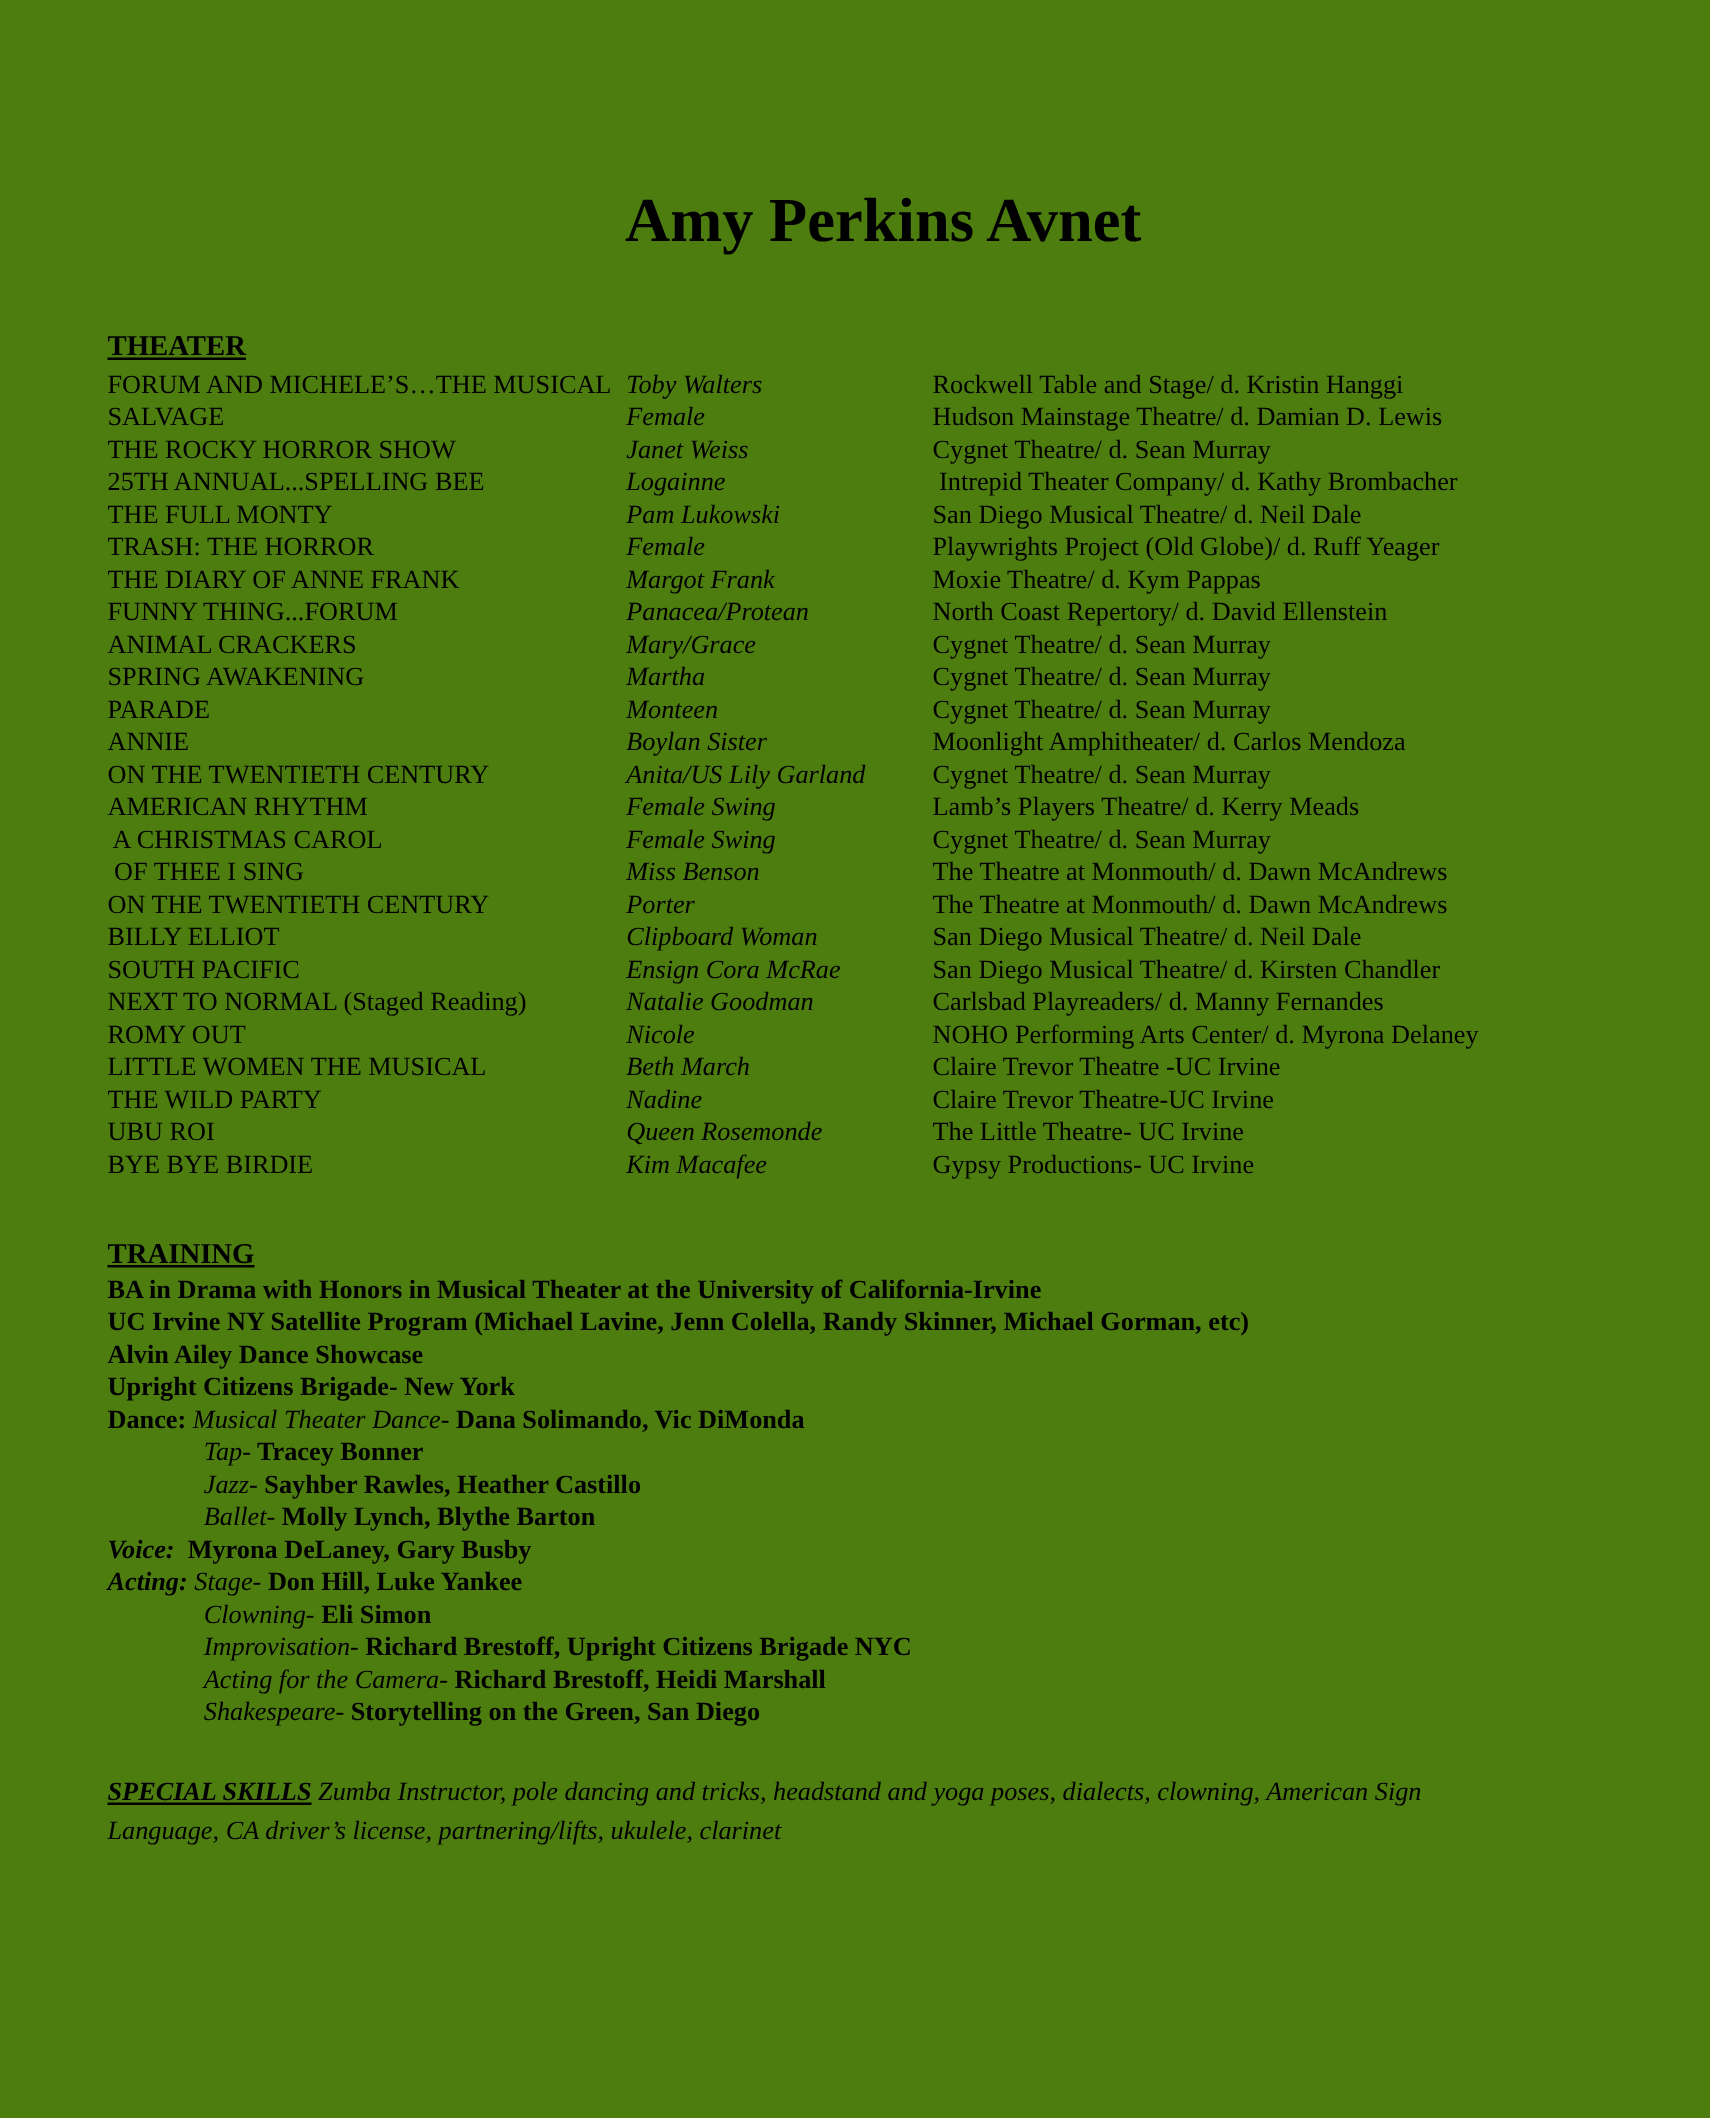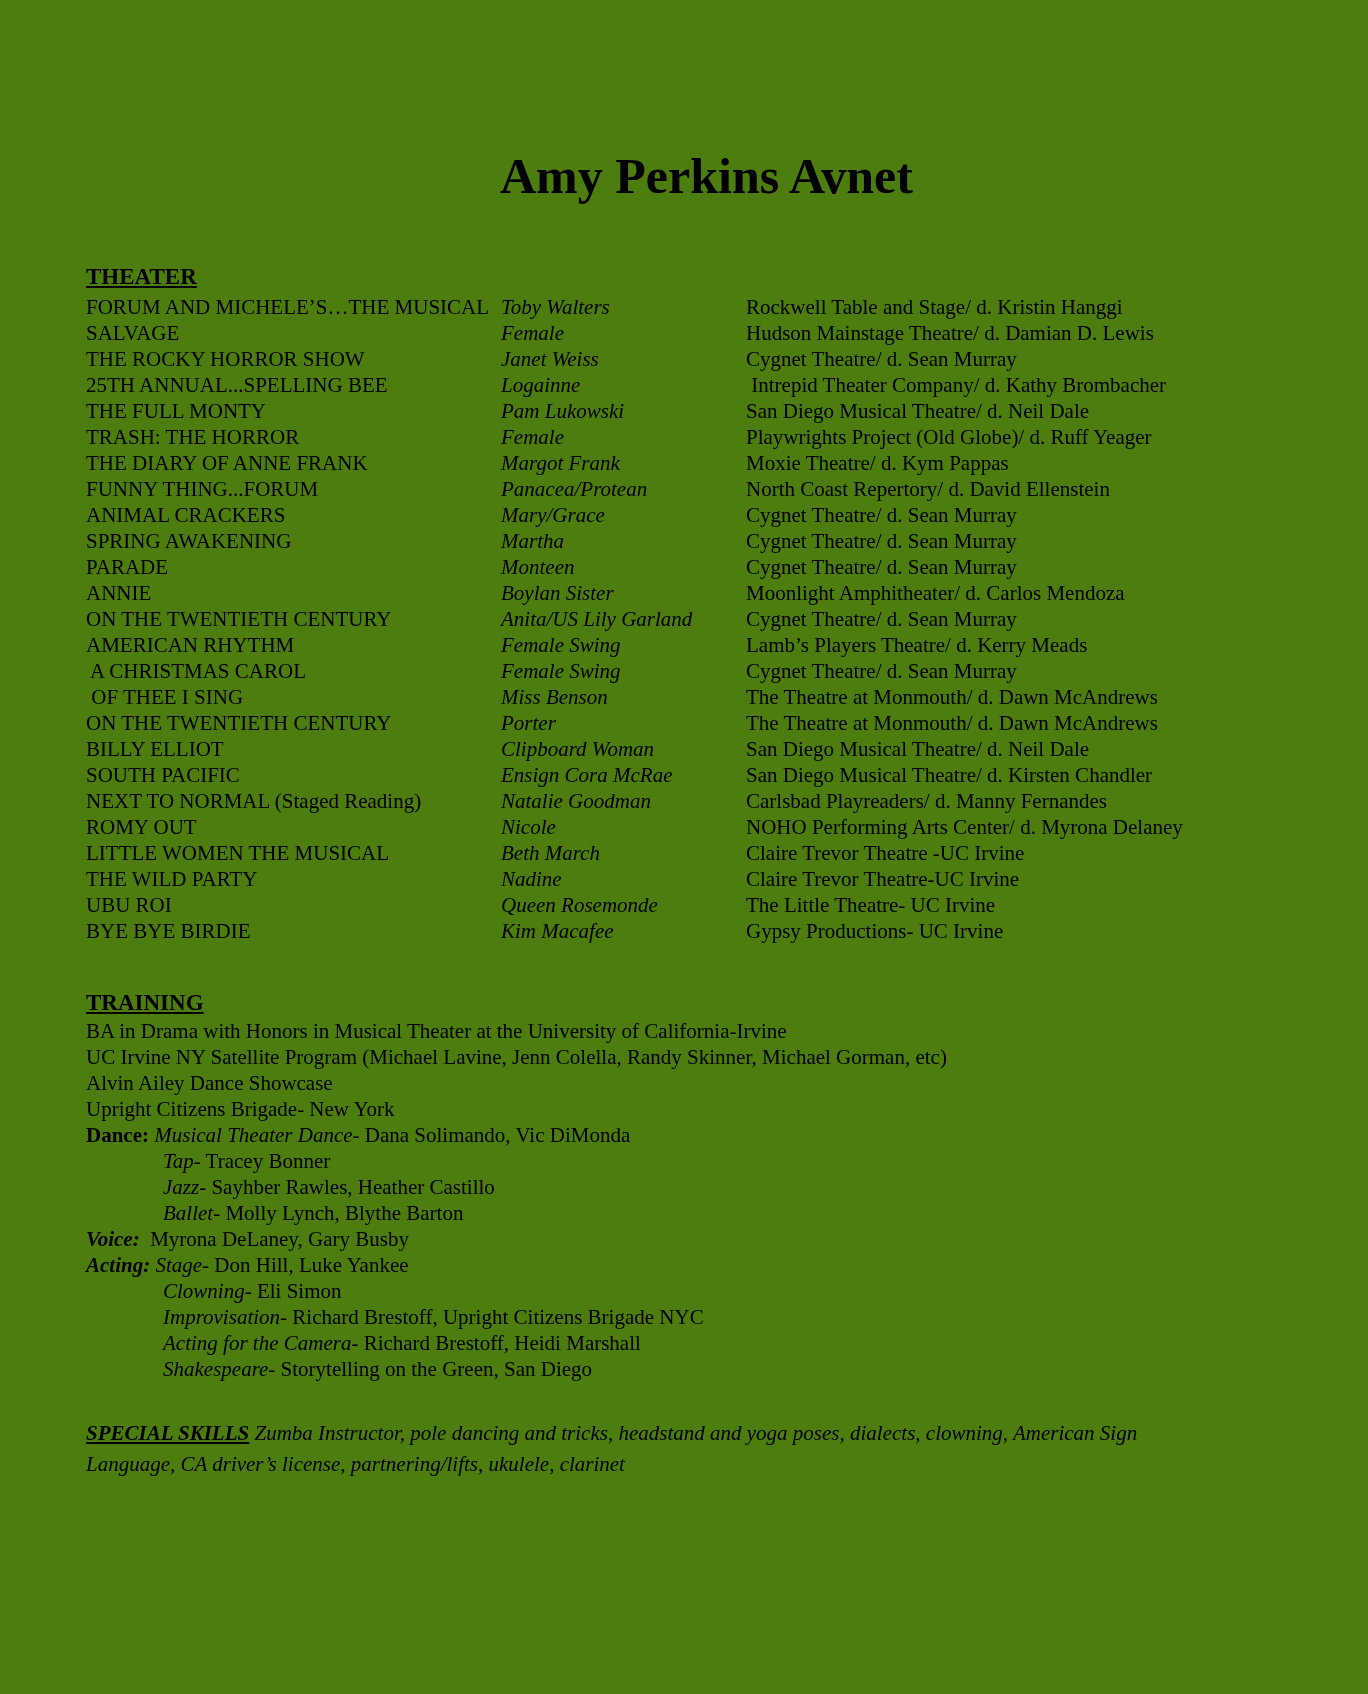--- a/index.html
+++ b/index.html
@@ -51,21 +51,21 @@
     white-space: pre;
   }
   .role-cell { font-style: italic; }
   .training-heading { margin-top: 46px; }
   .training-lines { margin-top: 2px; }
   .training-line {
     line-height: 26px;
     white-space: pre;
   }
   .training-line.indent { padding-left: 77px; }
-  .s-r { font-style: normal; font-weight: normal; }
+  .s-r { font-style: normal; font-weight: bold; }
   .s-b { font-weight: bold; }
   .s-i { font-style: italic; }
   .s-bi { font-weight: bold; font-style: italic; }
   .skills-para {
     margin: 36px 0 0 0;
     line-height: 31px;
     width: 1118px;
     font-style: italic;
   }
   .skills-heading {

